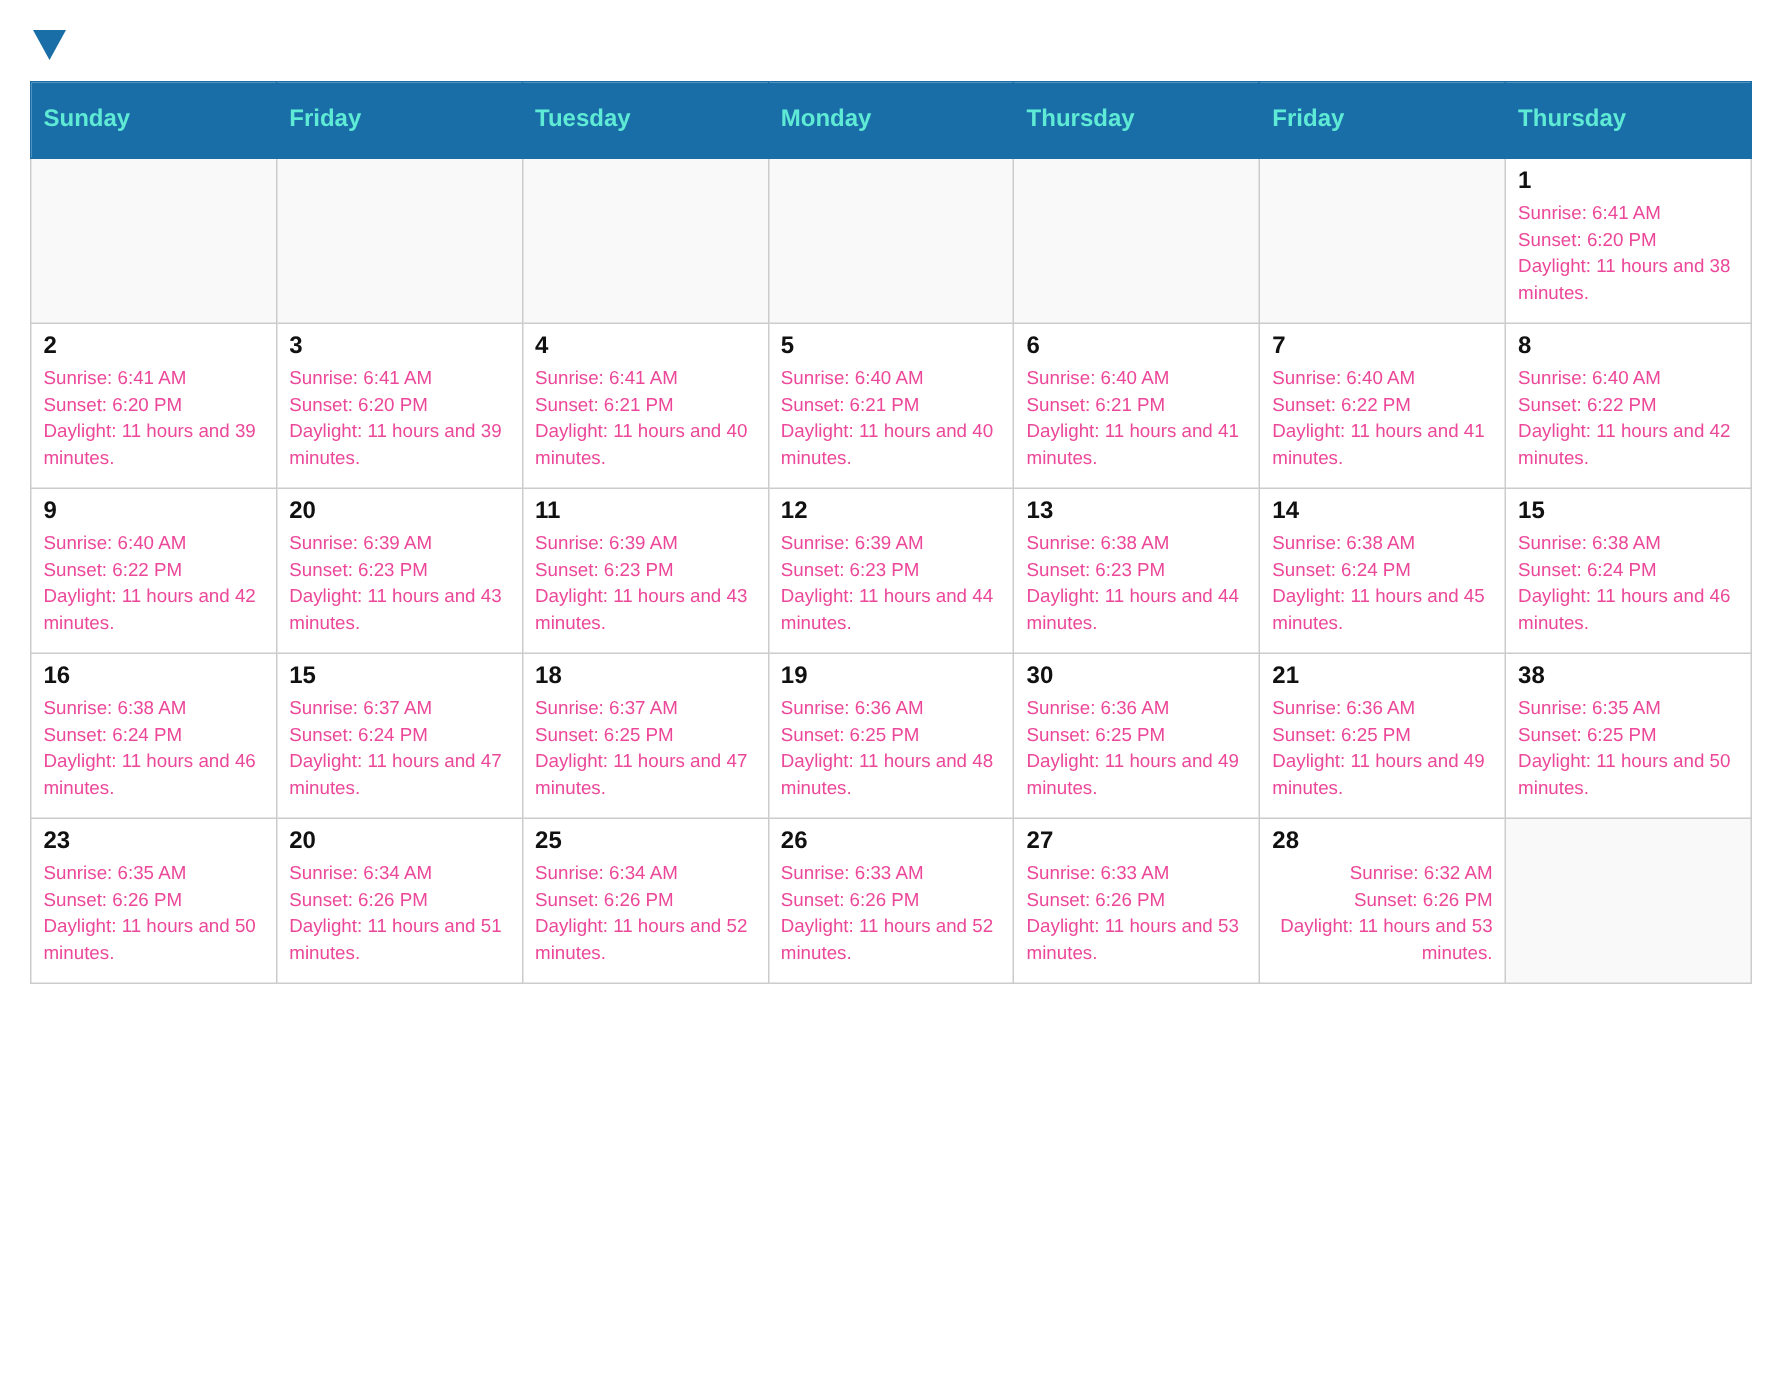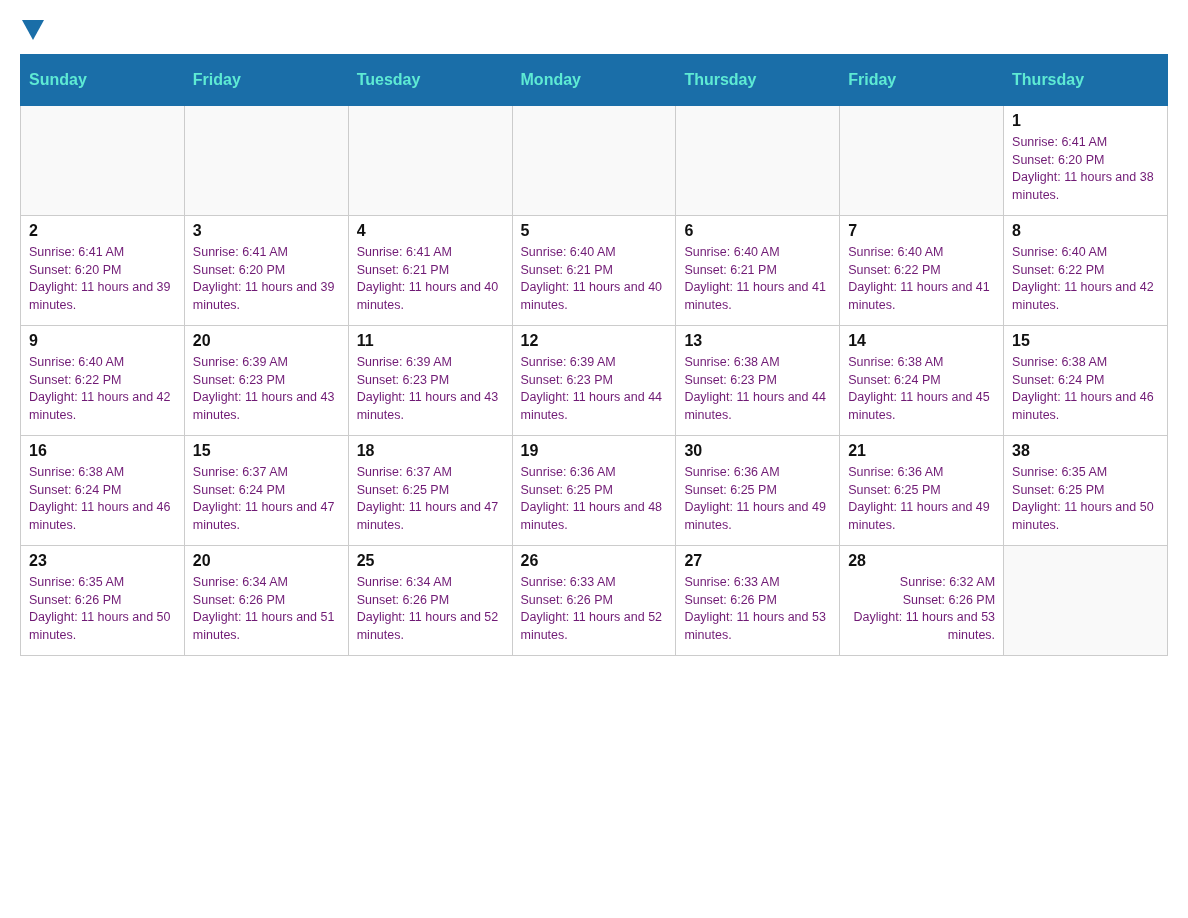--- a/index.html
+++ b/index.html
@@ -72,21 +72,21 @@
     }
     .day-number {
       font-size: 16px;
       font-weight: bold;
       color: #111;
       display: block;
       margin-bottom: 4px;
     }
     .day-info {
       font-size: 12.5px;
-      color: #701a75;
+      color: #ec4899;
       line-height: 1.4;
     }
     .empty-cell {
       background: #f9f9f9;
     }
     .row-separator td {
       border-top: 2px solid #1a6ea8;
     }
   </style>
 </head>

